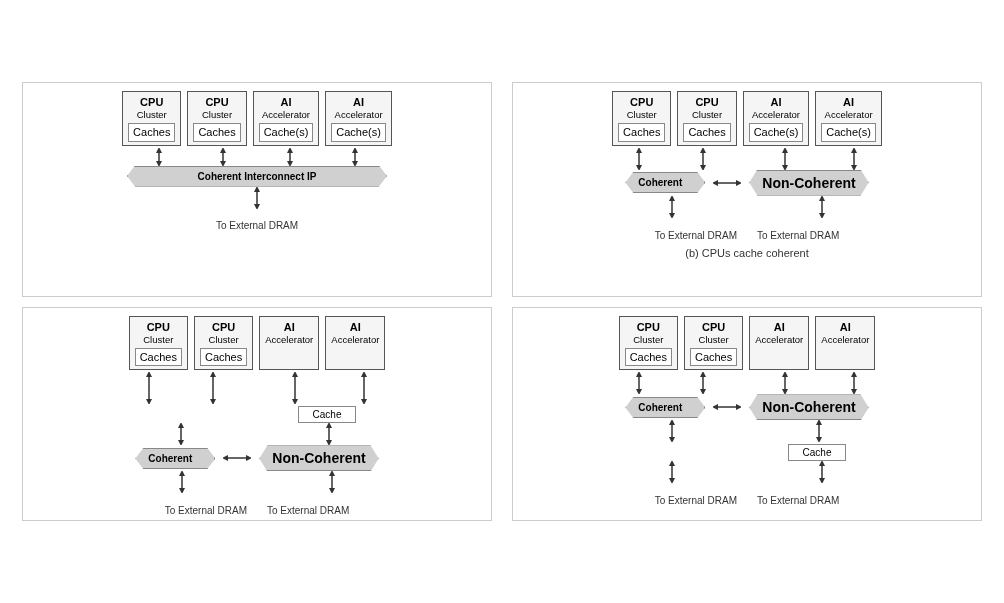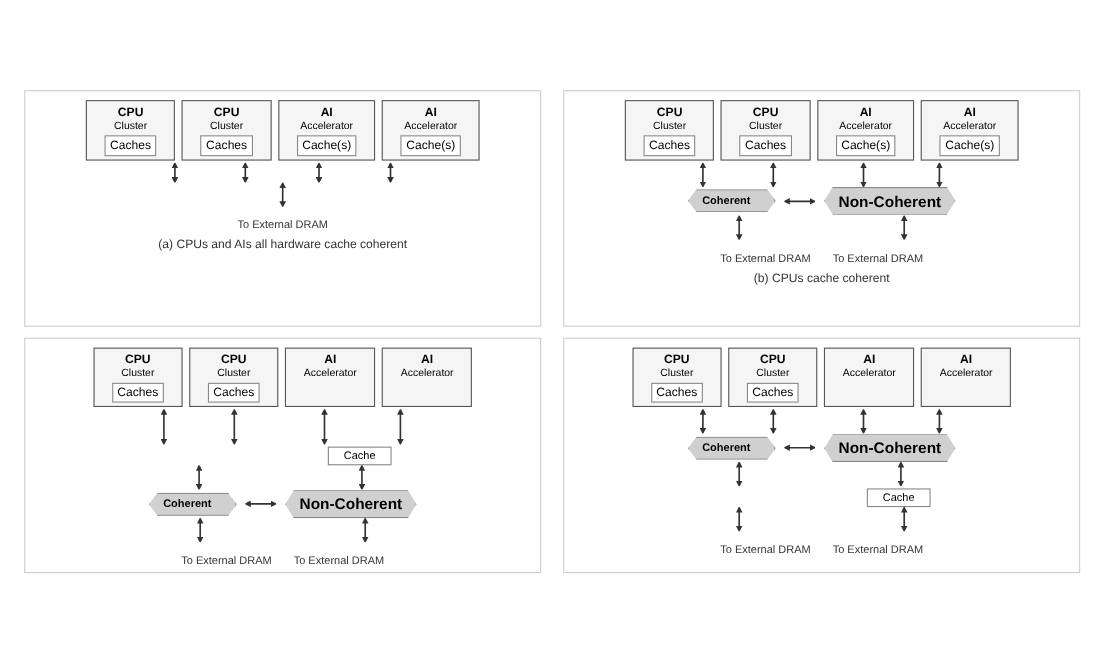--- a/index.html
+++ b/index.html
@@ -39,21 +39,21 @@
     
     .nodes-row {
       display: flex;
       flex-direction: row;
       gap: 6px;
       margin-bottom: 2px;
     }
     .node-box {
       border: 1.5px solid #555;
       background: #f5f5f5;
-      padding: 3px 16px;
+      padding: 3px 5px;
       text-align: center;
       min-width: 54px;
       font-size: 10px;
       line-height: 1.3;
     }
     .node-box .node-title {
       font-weight: bold;
       font-size: 11px;
     }
     .node-box .node-sub {
@@ -155,34 +155,36 @@
         </marker>
         <marker id="arr-a-up" markerWidth="4" markerHeight="4" refX="2" refY="2" orient="auto-start-reverse">
           <path d="M0,0 L4,2 L0,4 Z" fill="#333"></path>
         </marker>
       </defs>
       <line x1="32" y1="2" x2="32" y2="16" stroke="#333" stroke-width="1.5" marker-end="url(#arr-a)" marker-start="url(#arr-a-up)"></line>
       <line x1="96" y1="2" x2="96" y2="16" stroke="#333" stroke-width="1.5" marker-end="url(#arr-a)" marker-start="url(#arr-a-up)"></line>
       <line x1="163" y1="2" x2="163" y2="16" stroke="#333" stroke-width="1.5" marker-end="url(#arr-a)" marker-start="url(#arr-a-up)"></line>
       <line x1="228" y1="2" x2="228" y2="16" stroke="#333" stroke-width="1.5" marker-end="url(#arr-a)" marker-start="url(#arr-a-up)"></line>
     </svg>
+    <div style="width:260px;">
+      <div class="interconnect-banner" style="width:100%;">Coherent Interconnect IP</div>
+    </div>
 
     <svg width="260" height="22">
       <defs>
         <marker id="arr-a2" markerWidth="4" markerHeight="4" refX="2" refY="2" orient="auto">
           <path d="M0,0 L4,2 L0,4 Z" fill="#333"></path>
         </marker>
         <marker id="arr-a2-up" markerWidth="4" markerHeight="4" refX="2" refY="2" orient="auto-start-reverse">
           <path d="M0,0 L4,2 L0,4 Z" fill="#333"></path>
         </marker>
       </defs>
       <line x1="130" y1="2" x2="130" y2="20" stroke="#333" stroke-width="1.5" marker-end="url(#arr-a2)" marker-start="url(#arr-a2-up)"></line>
     </svg>
     <div class="to-dram">To External DRAM</div>
-    <div class="diagram-title">(a) CPUs and AIs all hardware cache coherent</div>
   </div>
 
   <div class="diagram">
     <div class="nodes-row">
       <div class="node-box">
         <div class="node-title">CPU</div>
         <div class="node-sub">Cluster</div>
         <div><span class="cache-box">Caches</span></div>
       </div>
       <div class="node-box">

